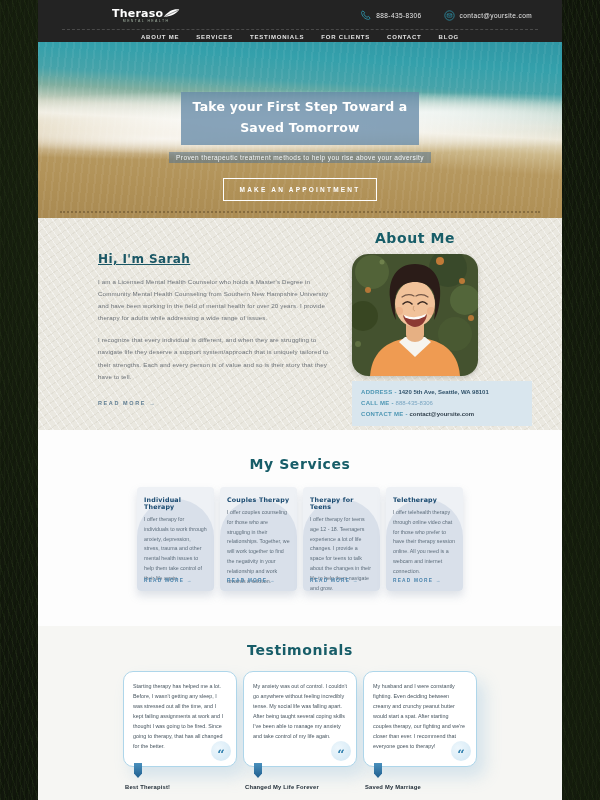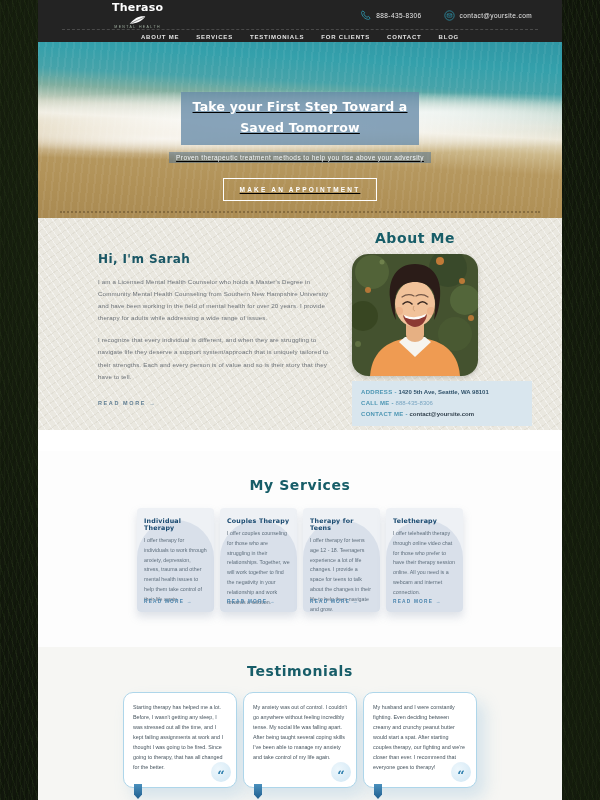--- a/index.html
+++ b/index.html
@@ -13,69 +13,69 @@
       repeating-linear-gradient(72deg, rgba(64,94,40,.16) 0 1px, transparent 1px 6px),
       repeating-linear-gradient(112deg, rgba(12,20,6,.55) 0 2px, transparent 2px 8px),
       repeating-linear-gradient(90deg, rgba(76,106,48,.10) 0 1px, transparent 1px 4px);
   }
   .page{width:524px;margin:0 auto;position:relative;background:#fff;}
 
   
   .site-header{background:#232323;height:42px;box-sizing:border-box;padding:0 18px;}
   .header-top{display:flex;align-items:center;justify-content:space-between;height:24px;padding-top:3px;}
   .logo{display:flex;flex-direction:column;cursor:pointer;margin-left:56px;}
-  .logo-row{display:flex;align-items:center;gap:1px;flex-direction:column;}
+  .logo-row{display:flex;align-items:center;gap:1px;}
   .logo-text{color:#fff;font:bold 11px "DejaVu Sans", sans-serif;letter-spacing:.2px;}
   .leaf{width:17px;height:11px;margin-left:-1px;}
   .logo-tagline{color:#9fae9f;font-size:3.5px;letter-spacing:1.4px;text-align:center;margin-top:-1px;}
   .header-contacts{display:flex;align-items:center;gap:22px;margin-right:12px;}
   .contact-item{display:flex;align-items:center;gap:5px;color:#e8e8e8;font-size:6.5px;letter-spacing:.4px;cursor:pointer;}
   .contact-item svg{width:11px;height:11px;}
   .header-divider{border-top:1px dashed rgba(255,255,255,.18);margin:2px 6px 0 6px;}
   .main-nav{display:flex;justify-content:center;gap:17px;padding-top:4px;}
   .nav-item{color:#e3e3e3;font-size:6px;font-weight:bold;letter-spacing:.8px;cursor:pointer;text-decoration:none;}
 
   
   .hero{height:176px;position:relative;overflow:hidden;
     background:
       radial-gradient(95% 24% at 46% 46%, rgba(255,255,255,.9) 0%, rgba(255,255,255,.38) 55%, transparent 78%),
       radial-gradient(70% 17% at 24% 55%, rgba(255,255,255,.75) 0%, transparent 70%),
       radial-gradient(80% 16% at 74% 40%, rgba(240,246,243,.8) 0%, transparent 72%),
       repeating-linear-gradient(96deg, rgba(255,255,255,.06) 0 2px, transparent 2px 7px),
       linear-gradient(183deg,#2f96a4 0%,#34a0ab 14%,#47a3a9 26%,#7fae9f 34%,#ccd2c0 42%,#e9e4d2 48%,#cdb98b 56%,#b6985f 66%,#b09157 82%,#a98a52 100%);
   }
   .hero::after{content:"";position:absolute;left:22px;right:22px;bottom:5px;border-top:2px dotted rgba(96,74,40,.5);}
-  .hero-inner{position:relative;z-index:2;display:flex;flex-direction:column;align-items:center;padding-top:50px;text-decoration:underline;}
+  .hero-inner{position:relative;z-index:2;display:flex;flex-direction:column;align-items:center;padding-top:50px;}
   .hero-title-box{background:rgba(103,138,168,.78);padding:5px 12px 7px;text-align:center;}
   .hero-title{color:#fff;font:bold 12.5px/1.65 "DejaVu Sans", sans-serif;letter-spacing:.2px;}
   .hero-subtitle{margin-top:7px;background:rgba(74,112,148,.5);padding:2px 7px;color:#f2f6f8;font-size:6.5px;letter-spacing:.4px;}
   .hero-cta{margin-top:15px;background:transparent;border:1.5px solid #fff;color:#fff;
     font:bold 6.5px "Liberation Sans", sans-serif;letter-spacing:2.2px;padding:7px 16px;cursor:pointer;}
 
   
   .about{height:212px;position:relative;background-color:#eae8e0;
     background-image:
       repeating-linear-gradient(55deg, rgba(255,255,255,.45) 0 1px, transparent 1px 6px),
       repeating-linear-gradient(-35deg, rgba(209,205,193,.35) 0 1px, transparent 1px 7px);}
   .about-left{position:absolute;left:60px;top:34px;width:238px;}
-  .about-greeting{color:#1a5765;font:bold 12px "DejaVu Sans", sans-serif;letter-spacing:.4px;}
+  .about-greeting{color:#1a5765;font:bold 12px "DejaVu Sans", sans-serif;letter-spacing:.4px;text-decoration:underline;}
   .about-p{margin-top:10px;color:#6b7177;font-size:6.2px;line-height:1.95;letter-spacing:.15px;}
   .read-more{display:inline-block;margin-top:11px;color:#5f7d92;font-size:5.5px;font-weight:bold;letter-spacing:1.6px;cursor:pointer;text-decoration:none;}
   .about-right{position:absolute;left:314px;top:12px;width:182px;}
   .about-heading{width:126px;text-align:center;color:#175d68;font:bold 14px "DejaVu Sans", sans-serif;letter-spacing:.6px;}
   .portrait{width:126px;height:122px;border-radius:16px;overflow:hidden;margin-top:8px;box-shadow:0 2px 5px rgba(80,80,70,.25);}
   .portrait svg{display:block;width:100%;height:100%;}
   .contact-box{margin-top:5px;width:180px;box-sizing:border-box;background:#d9e6ee;padding:6px 9px 7px;font-size:6px;line-height:1.8;}
   .cb-label{color:#4e97b4;font-weight:bold;letter-spacing:.3px;}
   .cb-strong{color:#31536b;font-weight:bold;}
   .cb-phone{color:#7aa6c2;}
   .cb-email{color:#33424e;font-weight:bold;}
 
   
-  .services{height:196px;background:#fdfdfd;box-sizing:border-box;padding-top:26px;margin-top:21px;}
+  .services{height:196px;background:#fdfdfd;box-sizing:border-box;padding-top:26px;}
   .section-heading{text-align:center;color:#175d68;font:bold 14px "DejaVu Sans", sans-serif;letter-spacing:.6px;}
   .svc-row{display:flex;justify-content:center;gap:6px;margin-top:15px;}
   .svc-card{position:relative;width:77px;height:104px;background:#eef1f5;border-radius:4px;overflow:hidden;
     box-shadow:0 5px 9px rgba(140,155,175,.28);}
   .svc-card::before{content:"";position:absolute;left:0;right:0;bottom:0;height:88%;background:#d9e0ea;border-radius:38px 38px 4px 4px;}
   .svc-inner{position:relative;z-index:1;padding:9px 7px;}
   .svc-title{color:#16476e;font:bold 6.3px "DejaVu Sans", sans-serif;letter-spacing:.2px;}
   .svc-text{margin-top:5px;color:#5e6e7c;font-size:5.3px;line-height:1.85;}
   .svc-link{position:absolute;left:7px;bottom:8px;z-index:1;color:#4a84ad;font-size:4.8px;font-weight:bold;letter-spacing:1.2px;cursor:pointer;text-decoration:none;}
 

